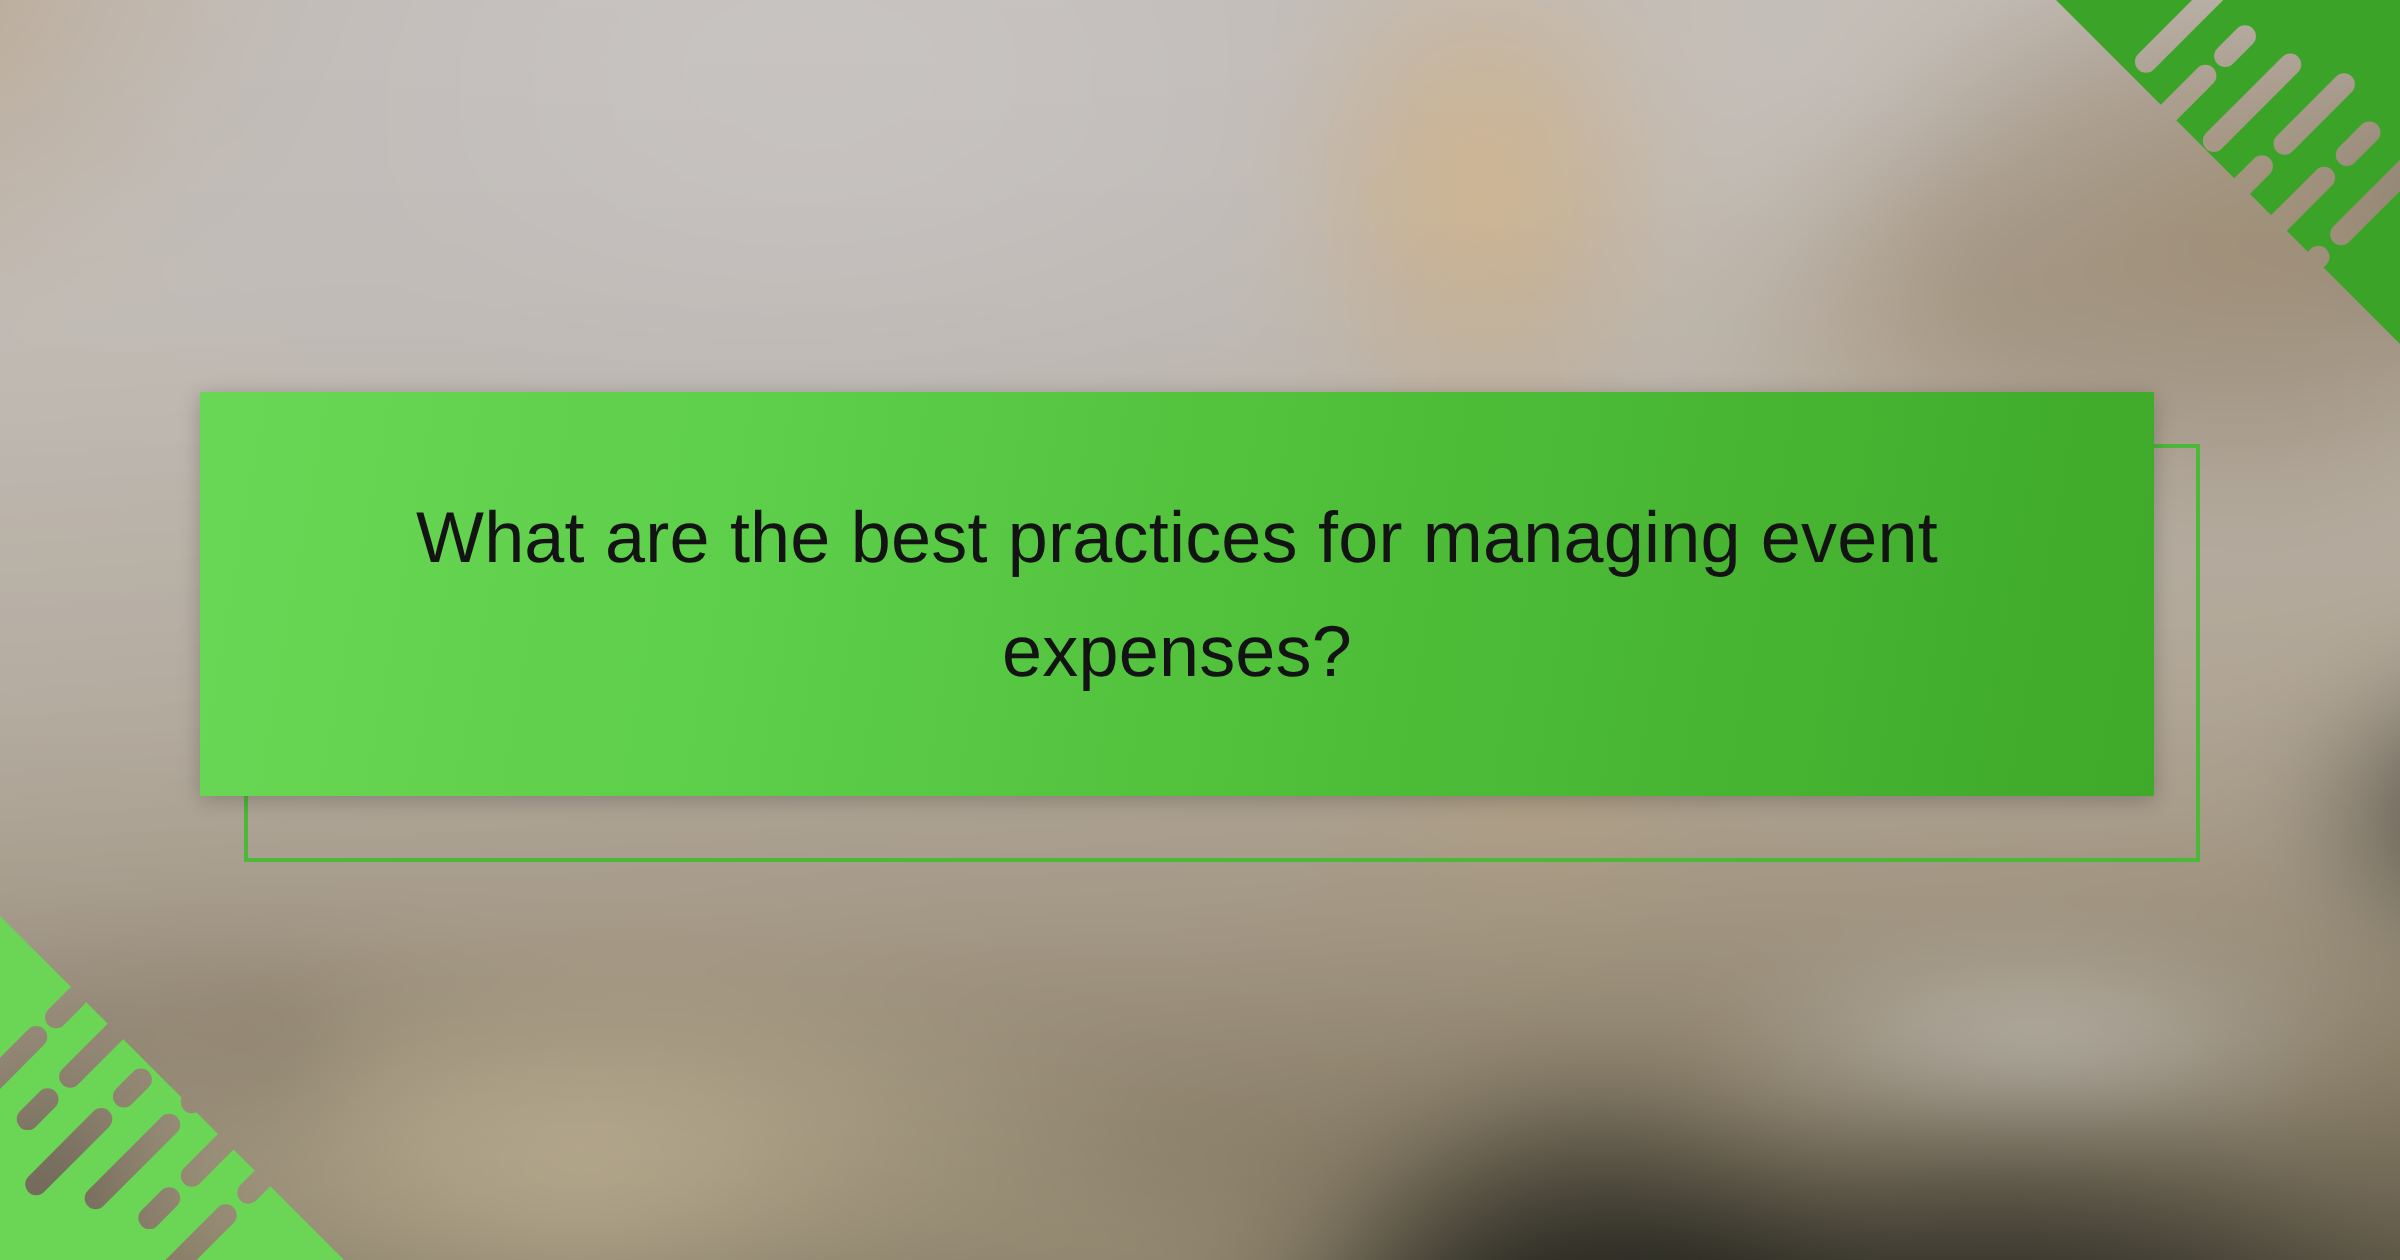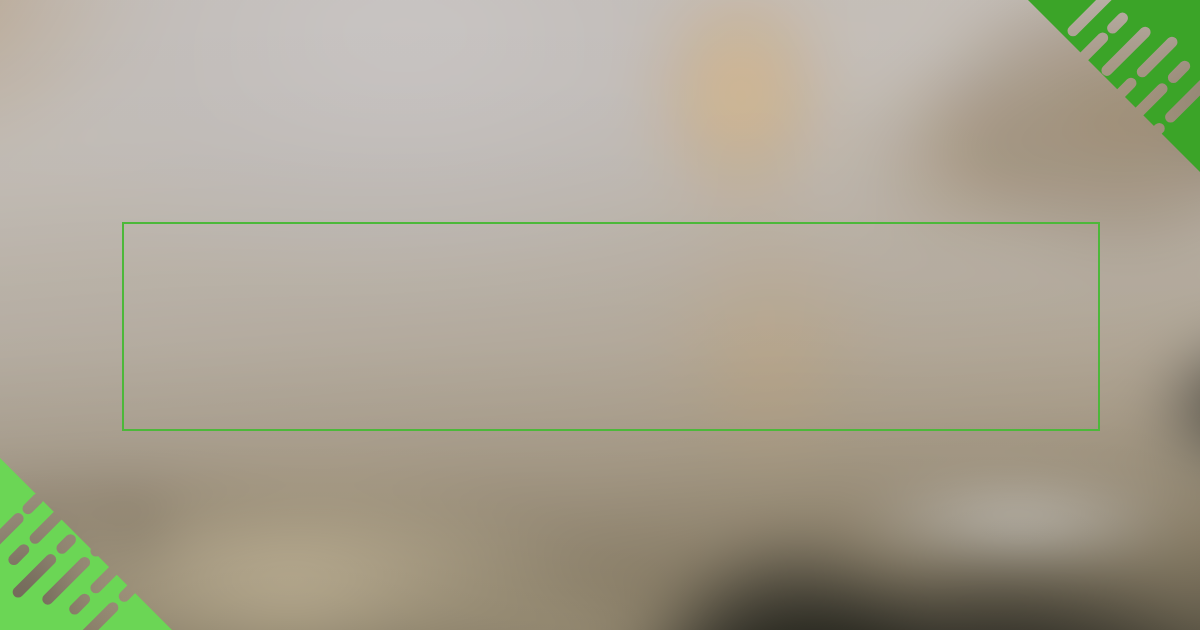--- a/index.html
+++ b/index.html
@@ -193,14 +193,17 @@
         </mask>
       </defs>
       <g clip-path="url(#clipBL)">
         <rect x="0" y="0" width="172" height="172" fill="#6bd655" mask="url(#maskBL)"></rect>
       </g>
     </svg>
   </div>
 
   <div class="outline-card"></div>
 
+  <div class="question-card">
+    <div class="question-text">What are the best practices for managing event expenses?</div>
+  </div>
 
 </div>
 
 </body></html>

